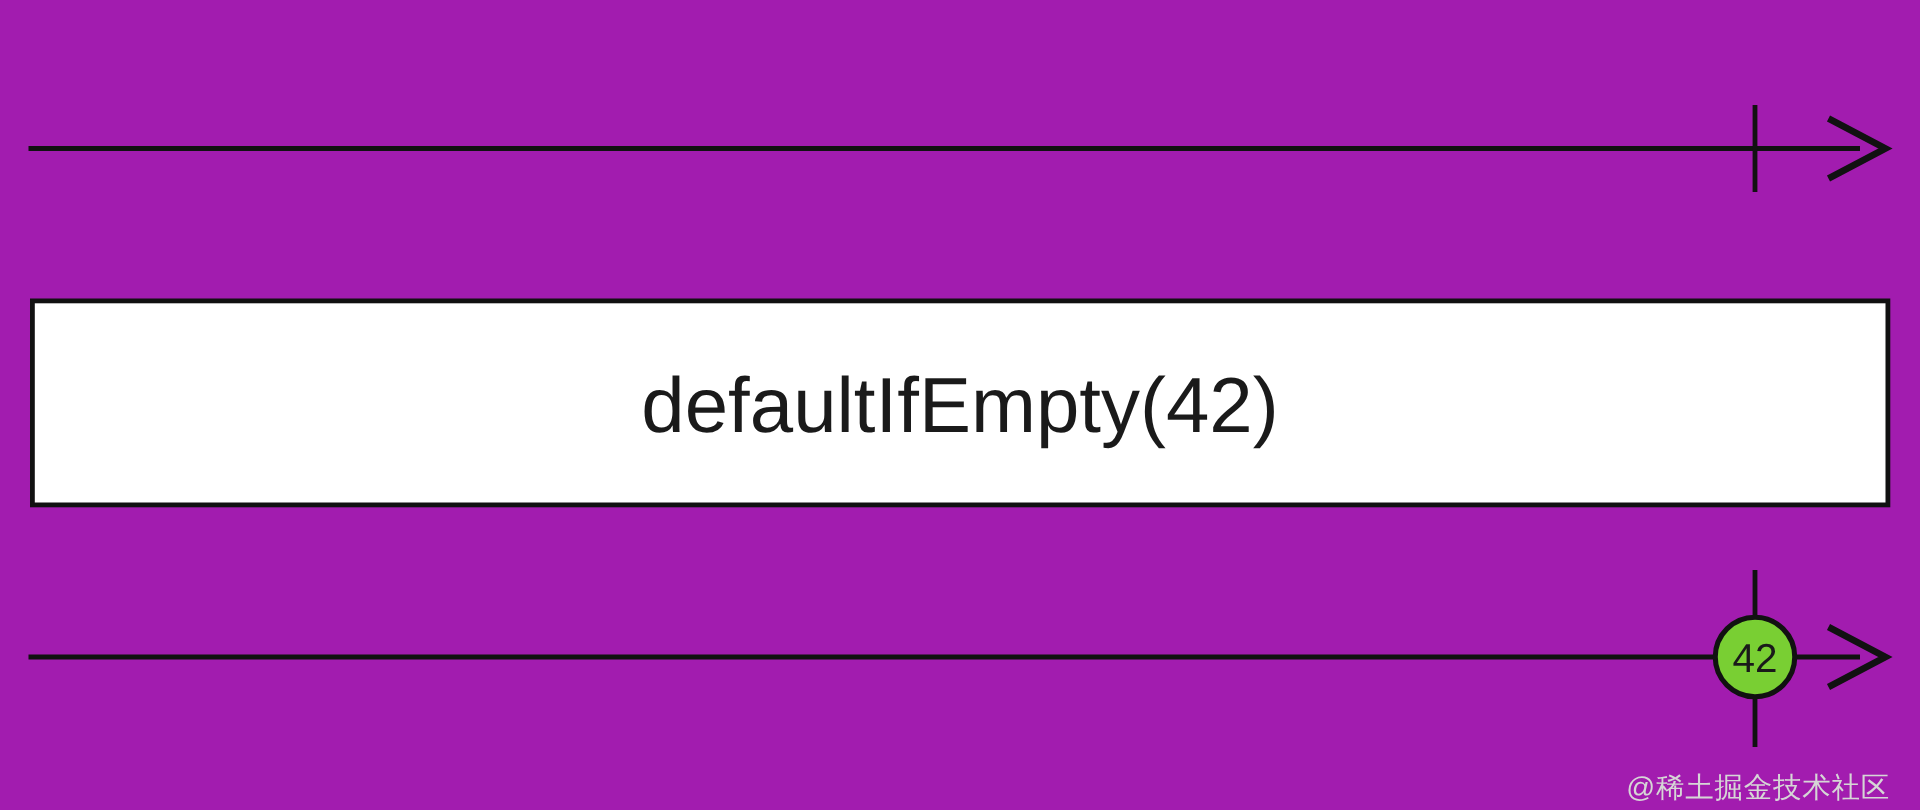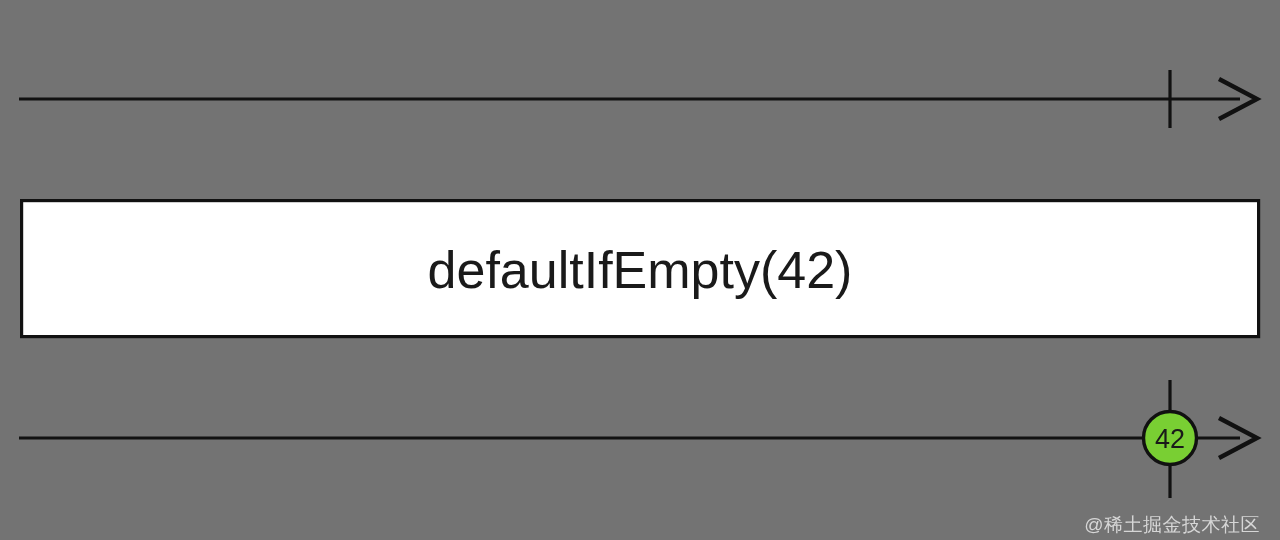--- a/index.html
+++ b/index.html
@@ -8,21 +8,21 @@
     padding: 0;
     background: #ffffff;
   }
   body {
     font-family: "Liberation Sans", sans-serif;
   }
   #diagram-root {
     position: relative;
     width: 1280px;
     height: 540px;
-    background: #737373;
+    background: #a21caf;
     overflow: hidden;
     text-align: right;
   }
   #marble-svg {
     position: absolute;
     top: 0;
     left: 0;
     width: 1280px;
     height: 540px;
     display: block;

